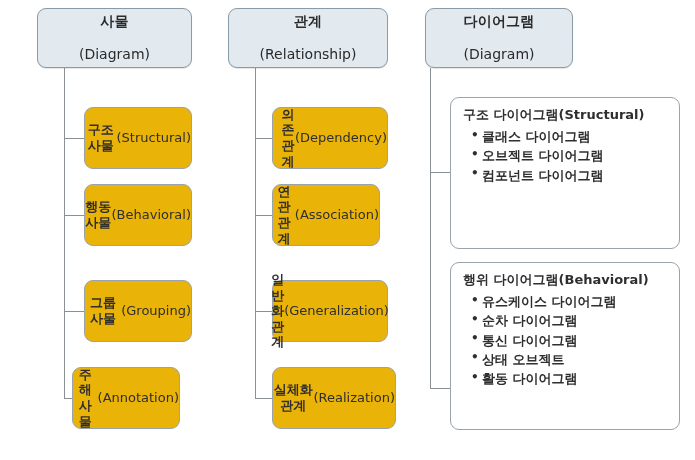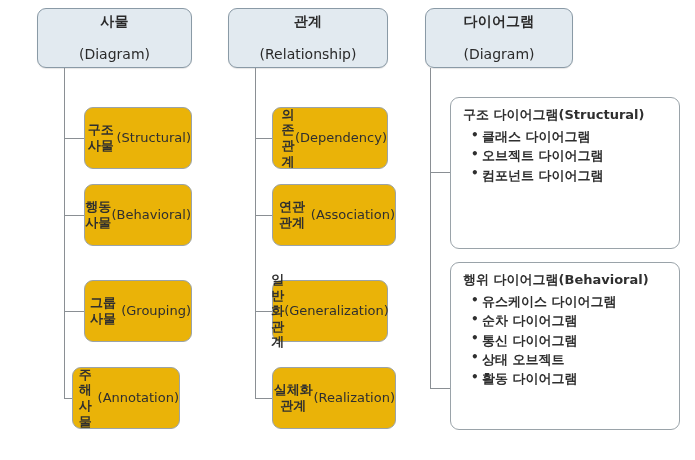--- a/index.html
+++ b/index.html
@@ -163,21 +163,21 @@
     <div class="conn-h" style="left:40px; top:138px; width:17px;"></div>
     <div class="conn-h" style="left:40px; top:215px; width:17px;"></div>
     <div class="conn-h" style="left:40px; top:311px; width:17px;"></div>
     <div class="conn-h" style="left:40px; top:398px; width:17px;"></div>
 
     <div class="leaf-box" style="left:57px; top:107px; width:116px; height:62px;padding-left:8px;">
       <span class="ko">의존 관계</span>
       <span class="en">(Dependency)</span>
     </div>
 
-    <div class="leaf-box" style="left:57px; top:184px; width:124px; height:62px;">
+    <div class="leaf-box" style="left:57px; top:184px; width:108px; height:62px;">
       <span class="ko">연관 관계</span>
       <span class="en">(Association)</span>
     </div>
 
     <div class="leaf-box" style="left:57px; top:280px; width:116px; height:62px;">
       <span class="ko">일반화 관계</span>
       <span class="en">(Generalization)</span>
     </div>
 
     <div class="leaf-box" style="left:57px; top:367px; width:124px; height:62px;">

